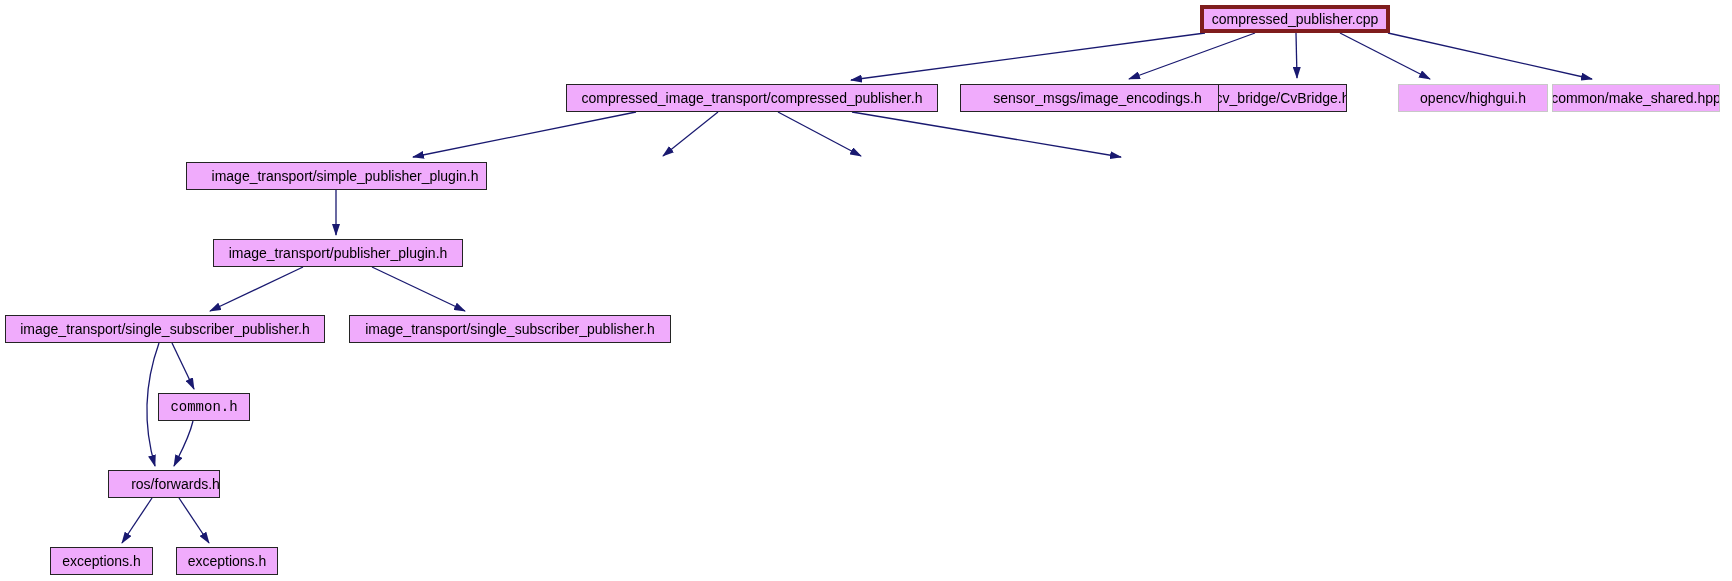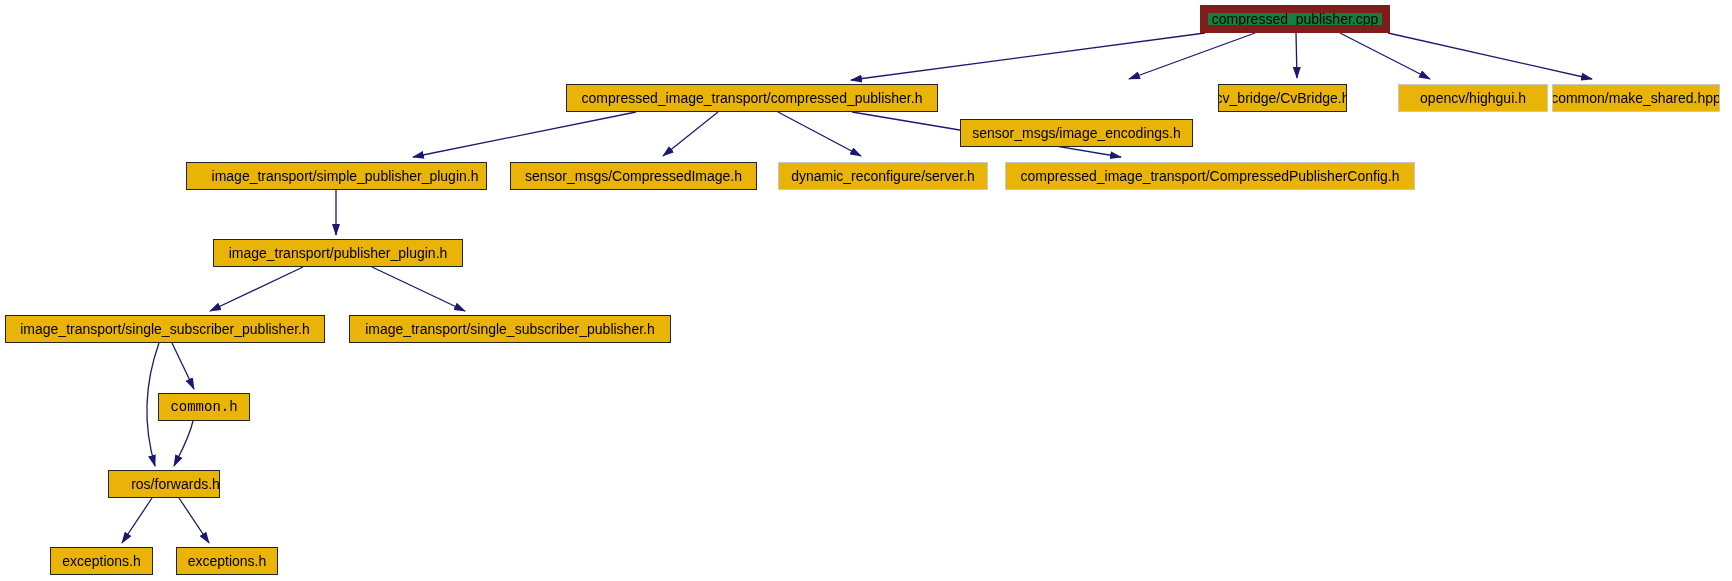--- a/index.html
+++ b/index.html
@@ -23,33 +23,33 @@
   }
   #edge-layer path.edge {
     fill: none;
     stroke: #191970;
     stroke-width: 1.3;
   }
   .node {
     position: absolute;
     height: 28px;
     box-sizing: border-box;
-    background: #eab308;
+    background: #f0abfc;
     border: 1px solid #242424;
     color: #000000;
     font-size: 14px;
     display: flex;
     align-items: center;
     justify-content: center;
     white-space: nowrap;
     overflow: hidden;
   }
   .node.root {
-    background: #15803d;
-    border: 8px solid #7f1d1d;
+    background: #f0abfc;
+    border: 4px solid #7f1d1d;
   }
   .node.external {
     border: 1px solid #c8c8c8;
   }
 </style>
 </head>
 <body>
 
 <div id="graph-canvas">
 
@@ -75,35 +75,32 @@
     <path class="edge" d="M159,343 C144,385 143,425 155,466" marker-end="url(#arrow)"></path>
     <path class="edge" d="M193,421 C189,438 181,452 174,466" marker-end="url(#arrow)"></path>
     <path class="edge" d="M152,498 L122,543" marker-end="url(#arrow)"></path>
     <path class="edge" d="M179,498 L209,543" marker-end="url(#arrow)"></path>
   </svg>
 
   <div class="node root" style="left:1200px; top:5px; width:190px;">compressed_publisher.cpp</div>
 
   <div class="node" style="left:566px; top:84px; width:372px;">compressed_image_transport/compressed_publisher.h</div>
 
-  <div class="node" style="left:960px; top:84px; width:233px;margin-top:35px;">sensor_msgs/image_encodings.h</div>
+  <div class="node" style="left:960px; top:84px; width:275px;">sensor_msgs/image_encodings.h</div>
 
   <div class="node" style="left:1218px; top:84px; width:129px;">cv_bridge/CvBridge.h</div>
 
   <div class="node external" style="left:1398px; top:84px; width:150px;">opencv/highgui.h</div>
 
   <div class="node external" style="left:1552px; top:84px; width:168px;">common/make_shared.hpp</div>
 
   <div class="node" style="left:186px; top:162px; width:301px;padding-left:17px;">image_transport/simple_publisher_plugin.h</div>
 
-  <div class="node" style="left:510px; top:162px; width:247px;">sensor_msgs/CompressedImage.h</div>
 
-  <div class="node external" style="left:778px; top:162px; width:210px;">dynamic_reconfigure/server.h</div>
 
-  <div class="node external" style="left:1005px; top:162px; width:410px;">compressed_image_transport/CompressedPublisherConfig.h</div>
 
   <div class="node" style="left:213px; top:239px; width:250px;">image_transport/publisher_plugin.h</div>
 
   <div class="node" style="left:5px; top:315px; width:320px;">image_transport/single_subscriber_publisher.h</div>
 
   <div class="node" style="left:349px; top:315px; width:322px;">image_transport/single_subscriber_publisher.h</div>
 
   <div class="node" style="left:158px; top:393px; width:92px;font-family:Liberation Mono, monospace;">common.h</div>
 
   <div class="node" style="left:108px; top:470px; width:112px;padding-left:23px;">ros/forwards.h</div>

